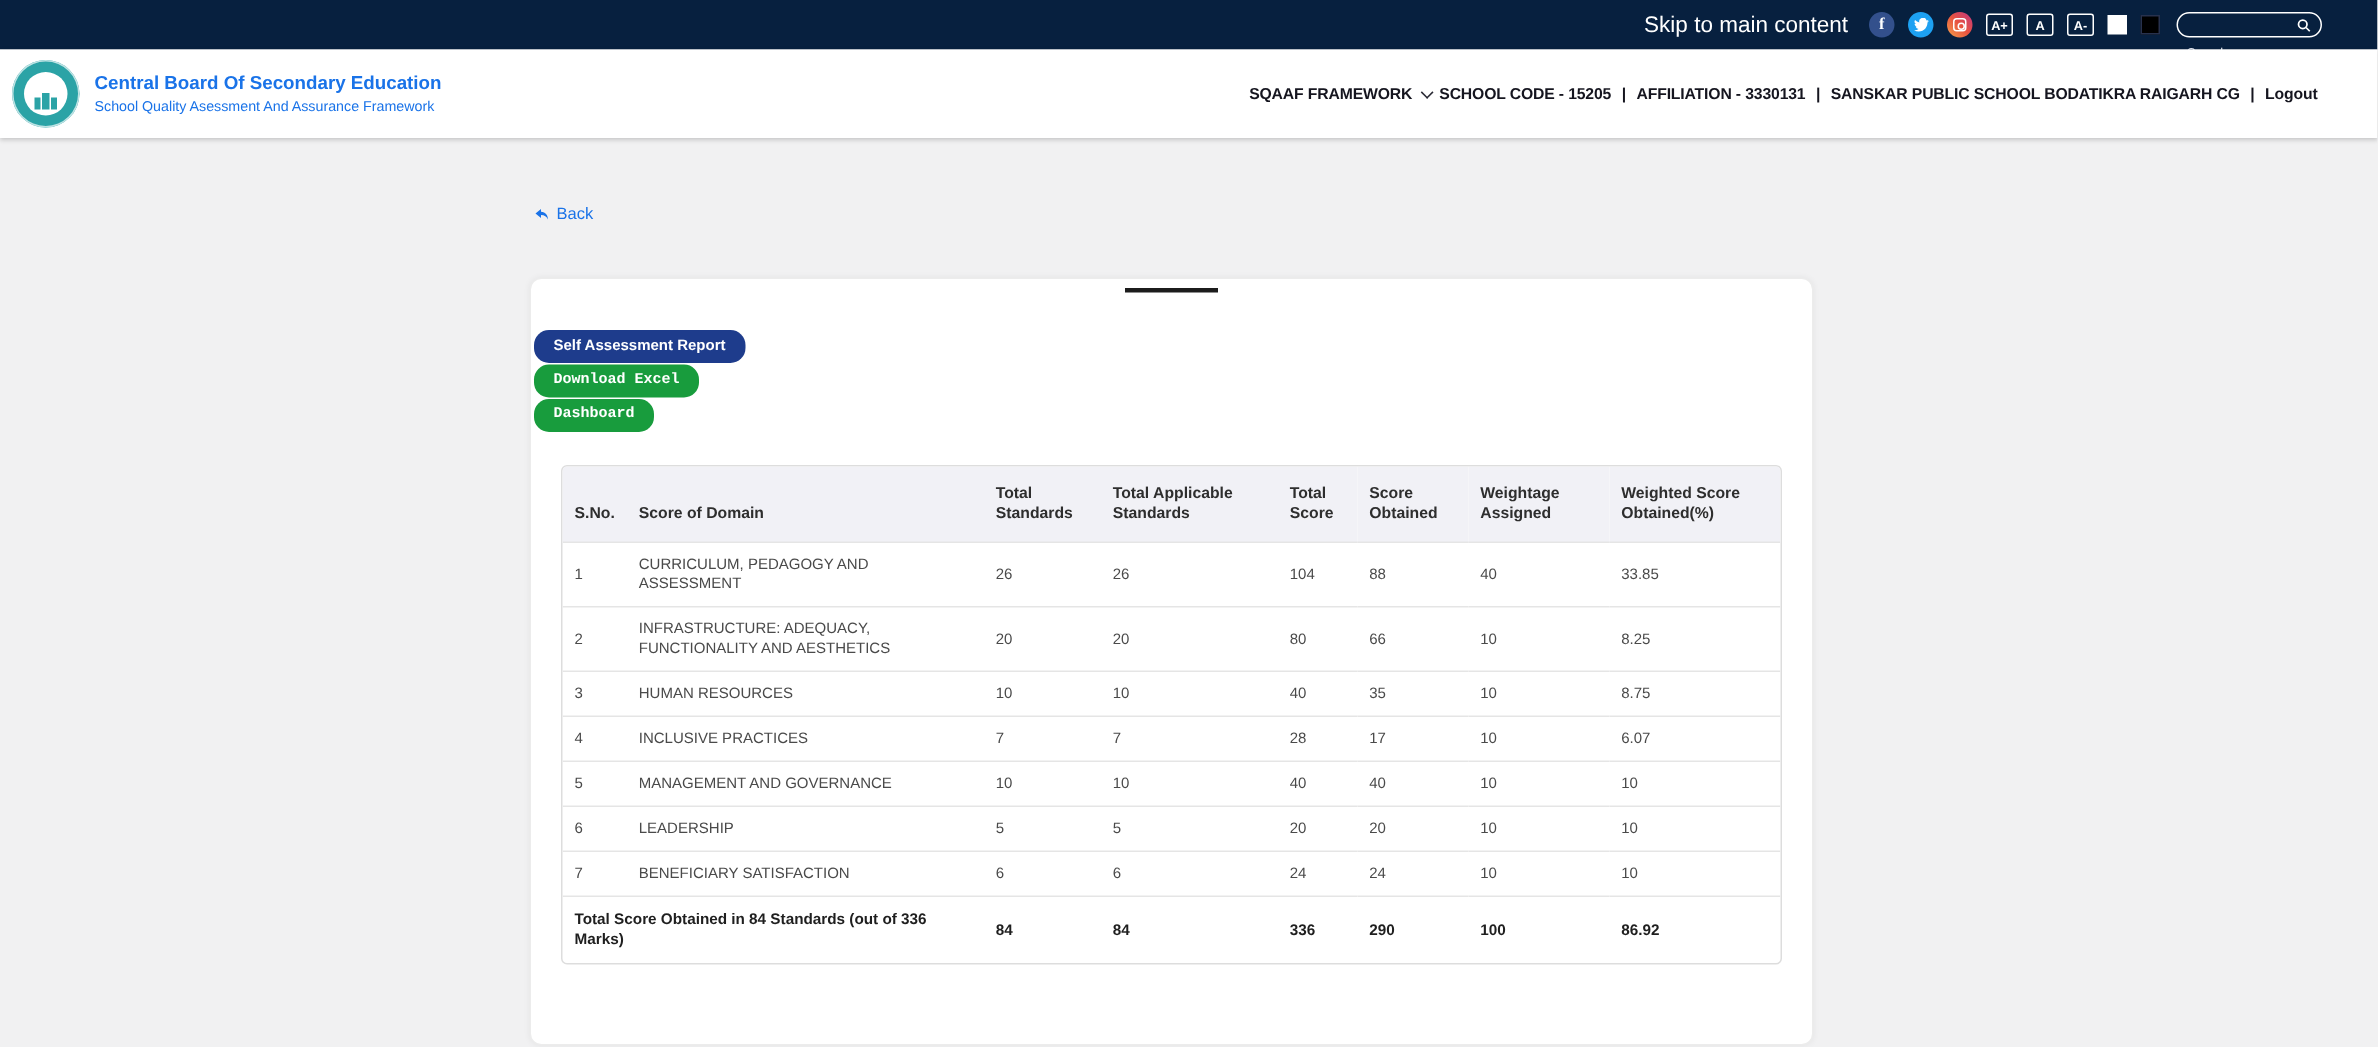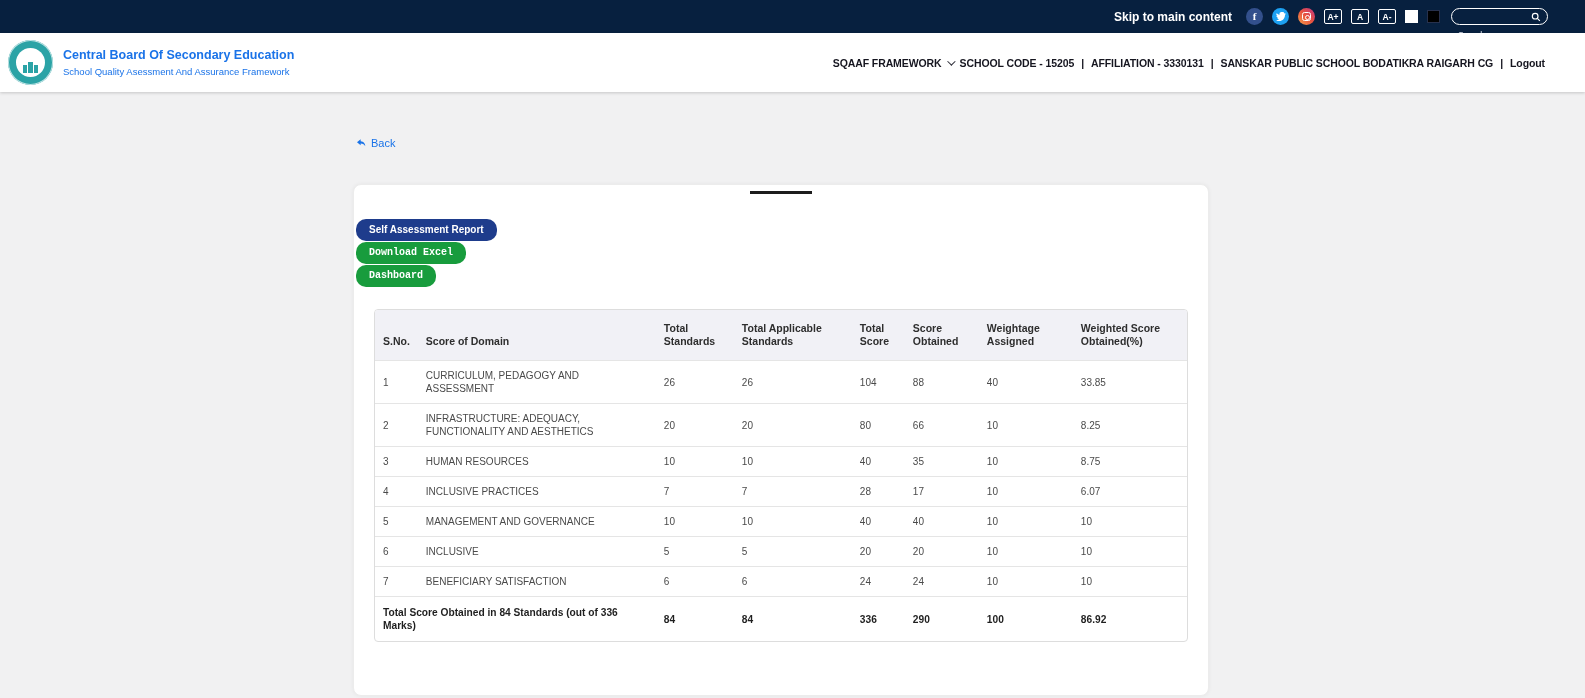--- a/index.html
+++ b/index.html
@@ -10,21 +10,21 @@
     overflow:hidden;
     position:relative;
   }
 
   
   .topbar {
     height:33px; background:#07203f;
     display:flex; align-items:center; justify-content:flex-end;
     gap:9px; padding-right:37px;
   }
-  .skip-link { color:#fff; font-size:12px; font-weight:bold; margin-right:5px; cursor:pointer;margin-left:41px; }
+  .skip-link { color:#fff; font-size:15px; font-weight:normal; margin-right:5px; cursor:pointer;margin-left:41px; }
   .soc {
     width:17px; height:17px; border-radius:50%;
     display:flex; align-items:center; justify-content:center; cursor:pointer;
     flex:0 0 auto;
   }
   .soc-fb { background:#33508c; color:#fff; font-family:"Liberation Serif",serif; font-weight:bold; font-size:11px; line-height:1; }
   .soc-tw { background:#1da1f2; }
   .soc-ig { background:linear-gradient(45deg,#f5a24b,#e8533f,#c13584); position:relative; }
   .ig-cam { width:9px; height:9px; border:1.2px solid #fff; border-radius:2.5px; position:relative; }
   .ig-cam::after { content:""; position:absolute; left:2px; top:2px; width:3px; height:3px; border:1px solid #fff; border-radius:50%; }
@@ -278,21 +278,21 @@
               <td>MANAGEMENT AND GOVERNANCE</td>
               <td>10</td>
               <td>10</td>
               <td>40</td>
               <td>40</td>
               <td>10</td>
               <td>10</td>
             </tr>
             <tr>
               <td>6</td>
-              <td>INCLUSIVE</td>
+              <td>LEADERSHIP</td>
               <td>5</td>
               <td>5</td>
               <td>20</td>
               <td>20</td>
               <td>10</td>
               <td>10</td>
             </tr>
             <tr>
               <td>7</td>
               <td>BENEFICIARY SATISFACTION</td>

